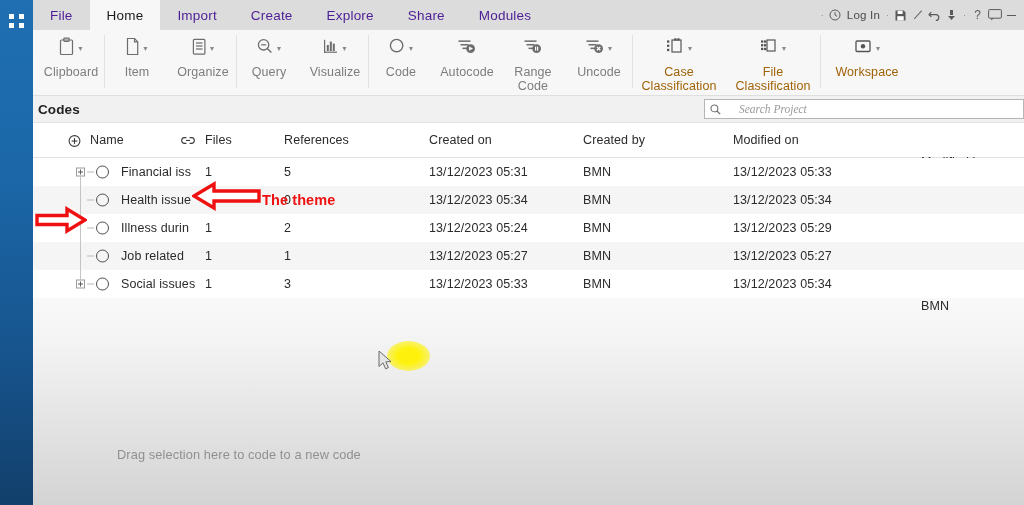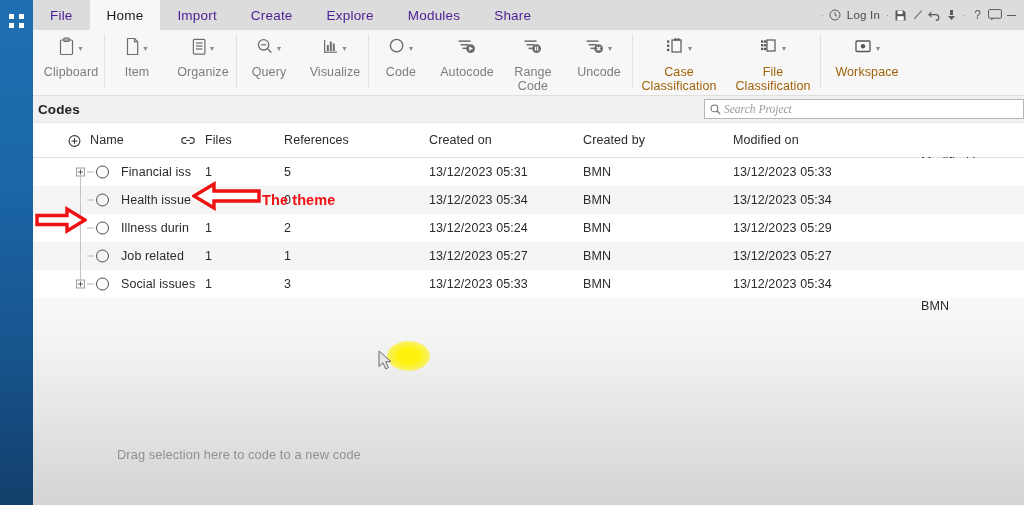--- a/index.html
+++ b/index.html
@@ -151,21 +151,21 @@
     position: absolute;
     right: 0px; top: 3px;
     width: 320px; height: 20px;
     background: #ffffff;
     border: 1px solid #b6b6b6;
     display: flex; align-items: center;
     padding-left: 5px;
   }
   .searchbox .sicon { color:#6f6f6f; display:flex; align-items:center; }
   .searchbox .sph {
-    margin-left: 3px;
+    margin-left: 18px;
     font-size: 11.5px;
     font-style: italic;
     color: #9a9a9a;
     font-family: "Liberation Serif", serif;
   }
 
   
   .tablewrap {
     flex: 1 1 auto;
     position: relative;
@@ -292,22 +292,22 @@
   </div>
 
   <div class="main">
 
     <div class="tabstrip">
       <div class="tab">File</div>
       <div class="tab active">Home</div>
       <div class="tab">Import</div>
       <div class="tab">Create</div>
       <div class="tab">Explore</div>
+      <div class="tab">Share</div>
       <div class="tab">Modules</div>
-      <div class="tab">Share</div>
 
       <div class="tabstrip-right">
         <span class="qa dot">·</span>
         <span class="qa">
           <svg width="12" height="12" viewBox="0 0 12 12">
               <circle cx="6" cy="6" r="5" fill="none" stroke="#5a5a5a" stroke-width="1"></circle>
               <path d="M6 3.2V6l2 1.3" fill="none" stroke="#5a5a5a" stroke-width="1"></path>
             </svg>
         </span>
         <span class="qa login-text">Log In</span>

